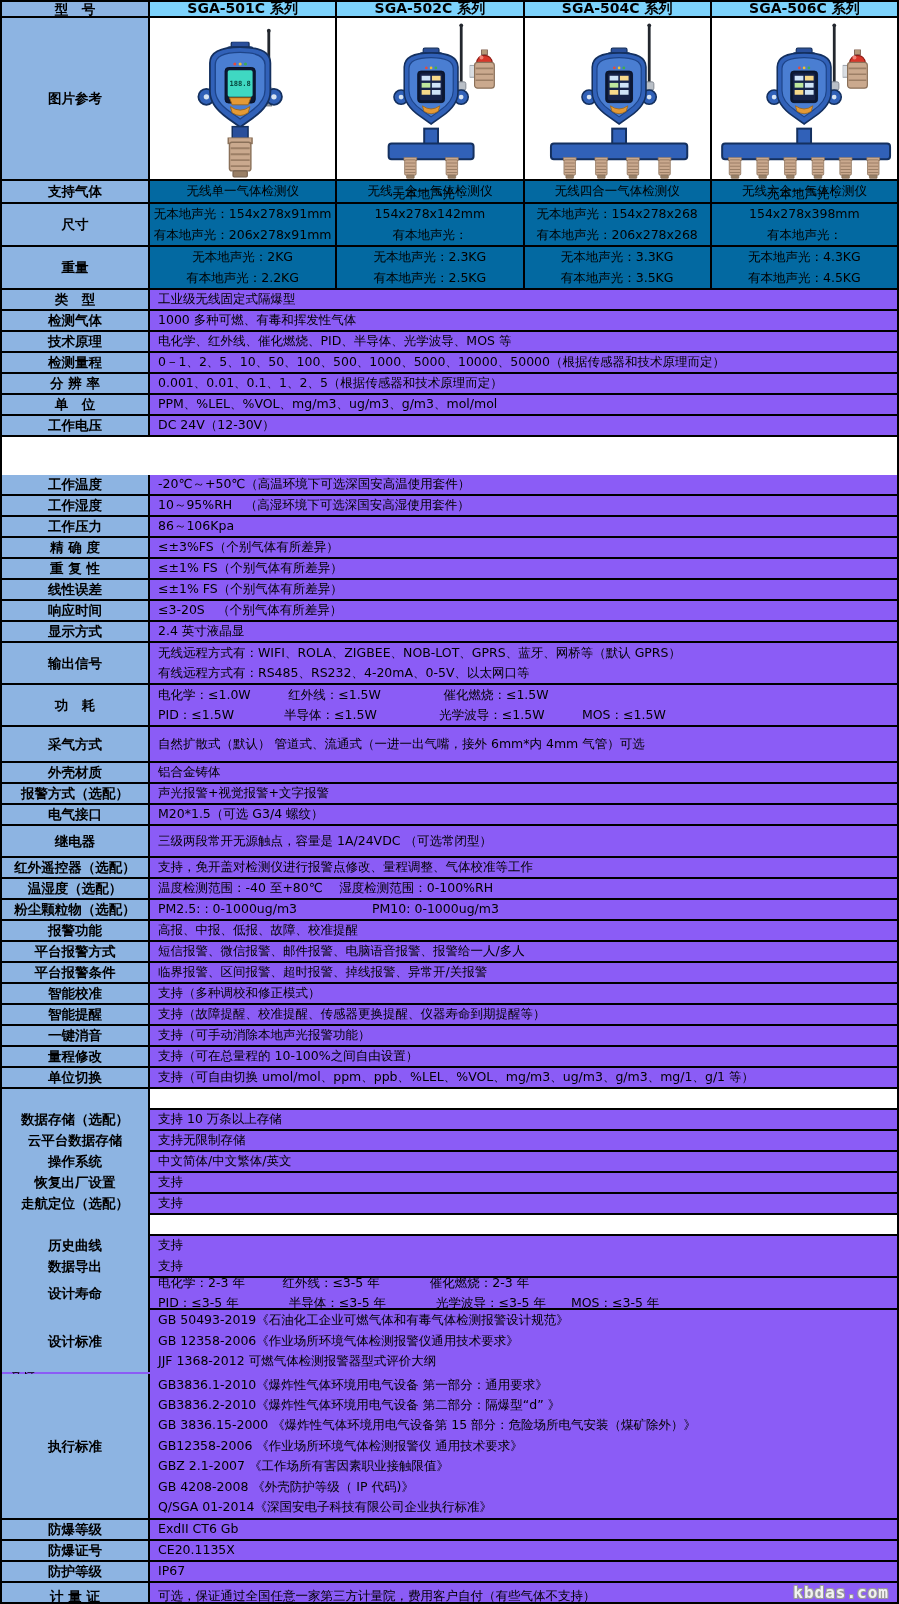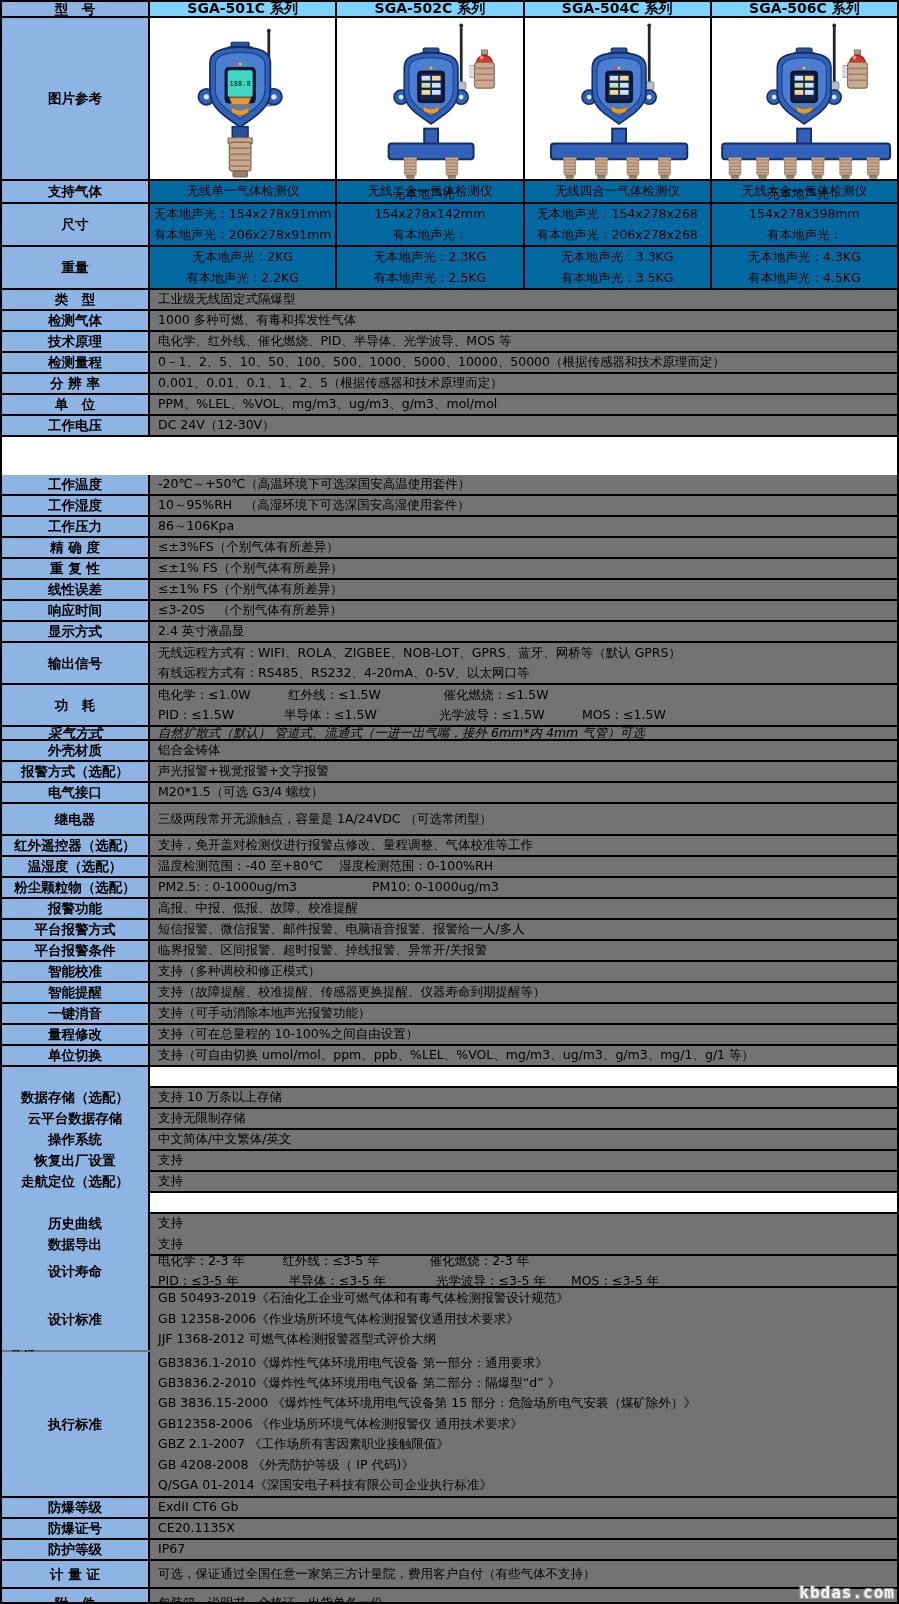--- a/index.html
+++ b/index.html
@@ -18,21 +18,21 @@
   .label {
     width:148px; flex:0 0 148px;
     background:#8db4e2;
     border-right:2px solid #000;
     justify-content:center;
     font-weight:bold; font-size:13.5px;
     text-align:center; line-height:17px;
   }
   .value {
     flex:1 1 auto;
-    background:#737373;
+    background:#8b5cf6;
     padding:1px 8px;
     font-size:12.5px;
   }
   .value .txt { white-space:pre-wrap; line-height:20.4px; }
   .colcell {
     flex:1 1 0;
     background:#0369a1;
     border-right:2px solid #000;
     justify-content:center; text-align:center;
     font-size:12.5px;
@@ -43,21 +43,21 @@
   .imgcell { background:#fff; padding:0; }
   .dev { width:100%; height:100%; display:block; }
   
   .c-body  { fill:#3161b8; stroke:#14305f; stroke-width:2; }
   .c-inner { fill:#4a7ed2; stroke:#1d4489; stroke-width:1.5; }
   .c-gland { fill:#2a4f9b; stroke:#14305f; stroke-width:1.5; }
   .c-frame { fill:#0c1833; stroke:#060e20; stroke-width:1; }
   .c-brass { fill:#caa98e; stroke:#8a7059; stroke-width:1.2; }
   .c-ridge { stroke:#9c7f66; stroke-width:1.6; }
   .watermark {
-    position:absolute; right:2px; bottom:0px;
+    position:absolute; right:8px; bottom:0px;
     font-family:"DejaVu Sans Mono", monospace;
     font-size:16px; font-weight:bold;
     color:#f2f2f2; text-shadow:1px 1px 0 #9a9a9a,-1px -1px 0 #9a9a9a,1px -1px 0 #9a9a9a,-1px 1px 0 #9a9a9a;
     letter-spacing:1px; z-index:9;
   }
 </style>
 </head>
 <body>
 
 <svg width="0" height="0" style="position:absolute" aria-hidden="true">
@@ -336,21 +336,21 @@
 有线远程方式有：RS485、RS232、4-20mA、0-5V、以太网口等</span>
         </div>
   </div>
       <div class="row spec" style="height: 42px;">
     <div class="cell label">功　耗</div>
     <div class="cell value">
           <span class="txt">电化学：≤1.0W　　　红外线：≤1.5W　　　　　催化燃烧：≤1.5W
 PID：≤1.5W　　　　半导体：≤1.5W　　　　　光学波导：≤1.5W　　　MOS：≤1.5W</span>
         </div>
   </div>
-      <div class="row spec" style="height: 14px; font-style: italic;">
+      <div class="row spec" style="height: 36px;">
     <div class="cell label">采气方式</div>
     <div class="cell value">
           <span class="txt">自然扩散式（默认） 管道式、流通式（一进一出气嘴，接外 6mm*内 4mm 气管）可选</span>
         </div>
   </div>
       <div class="row spec" style="height: 21px;">
     <div class="cell label">外壳材质</div>
     <div class="cell value">
           <span class="txt">铝合金铸体</span>
         </div>

